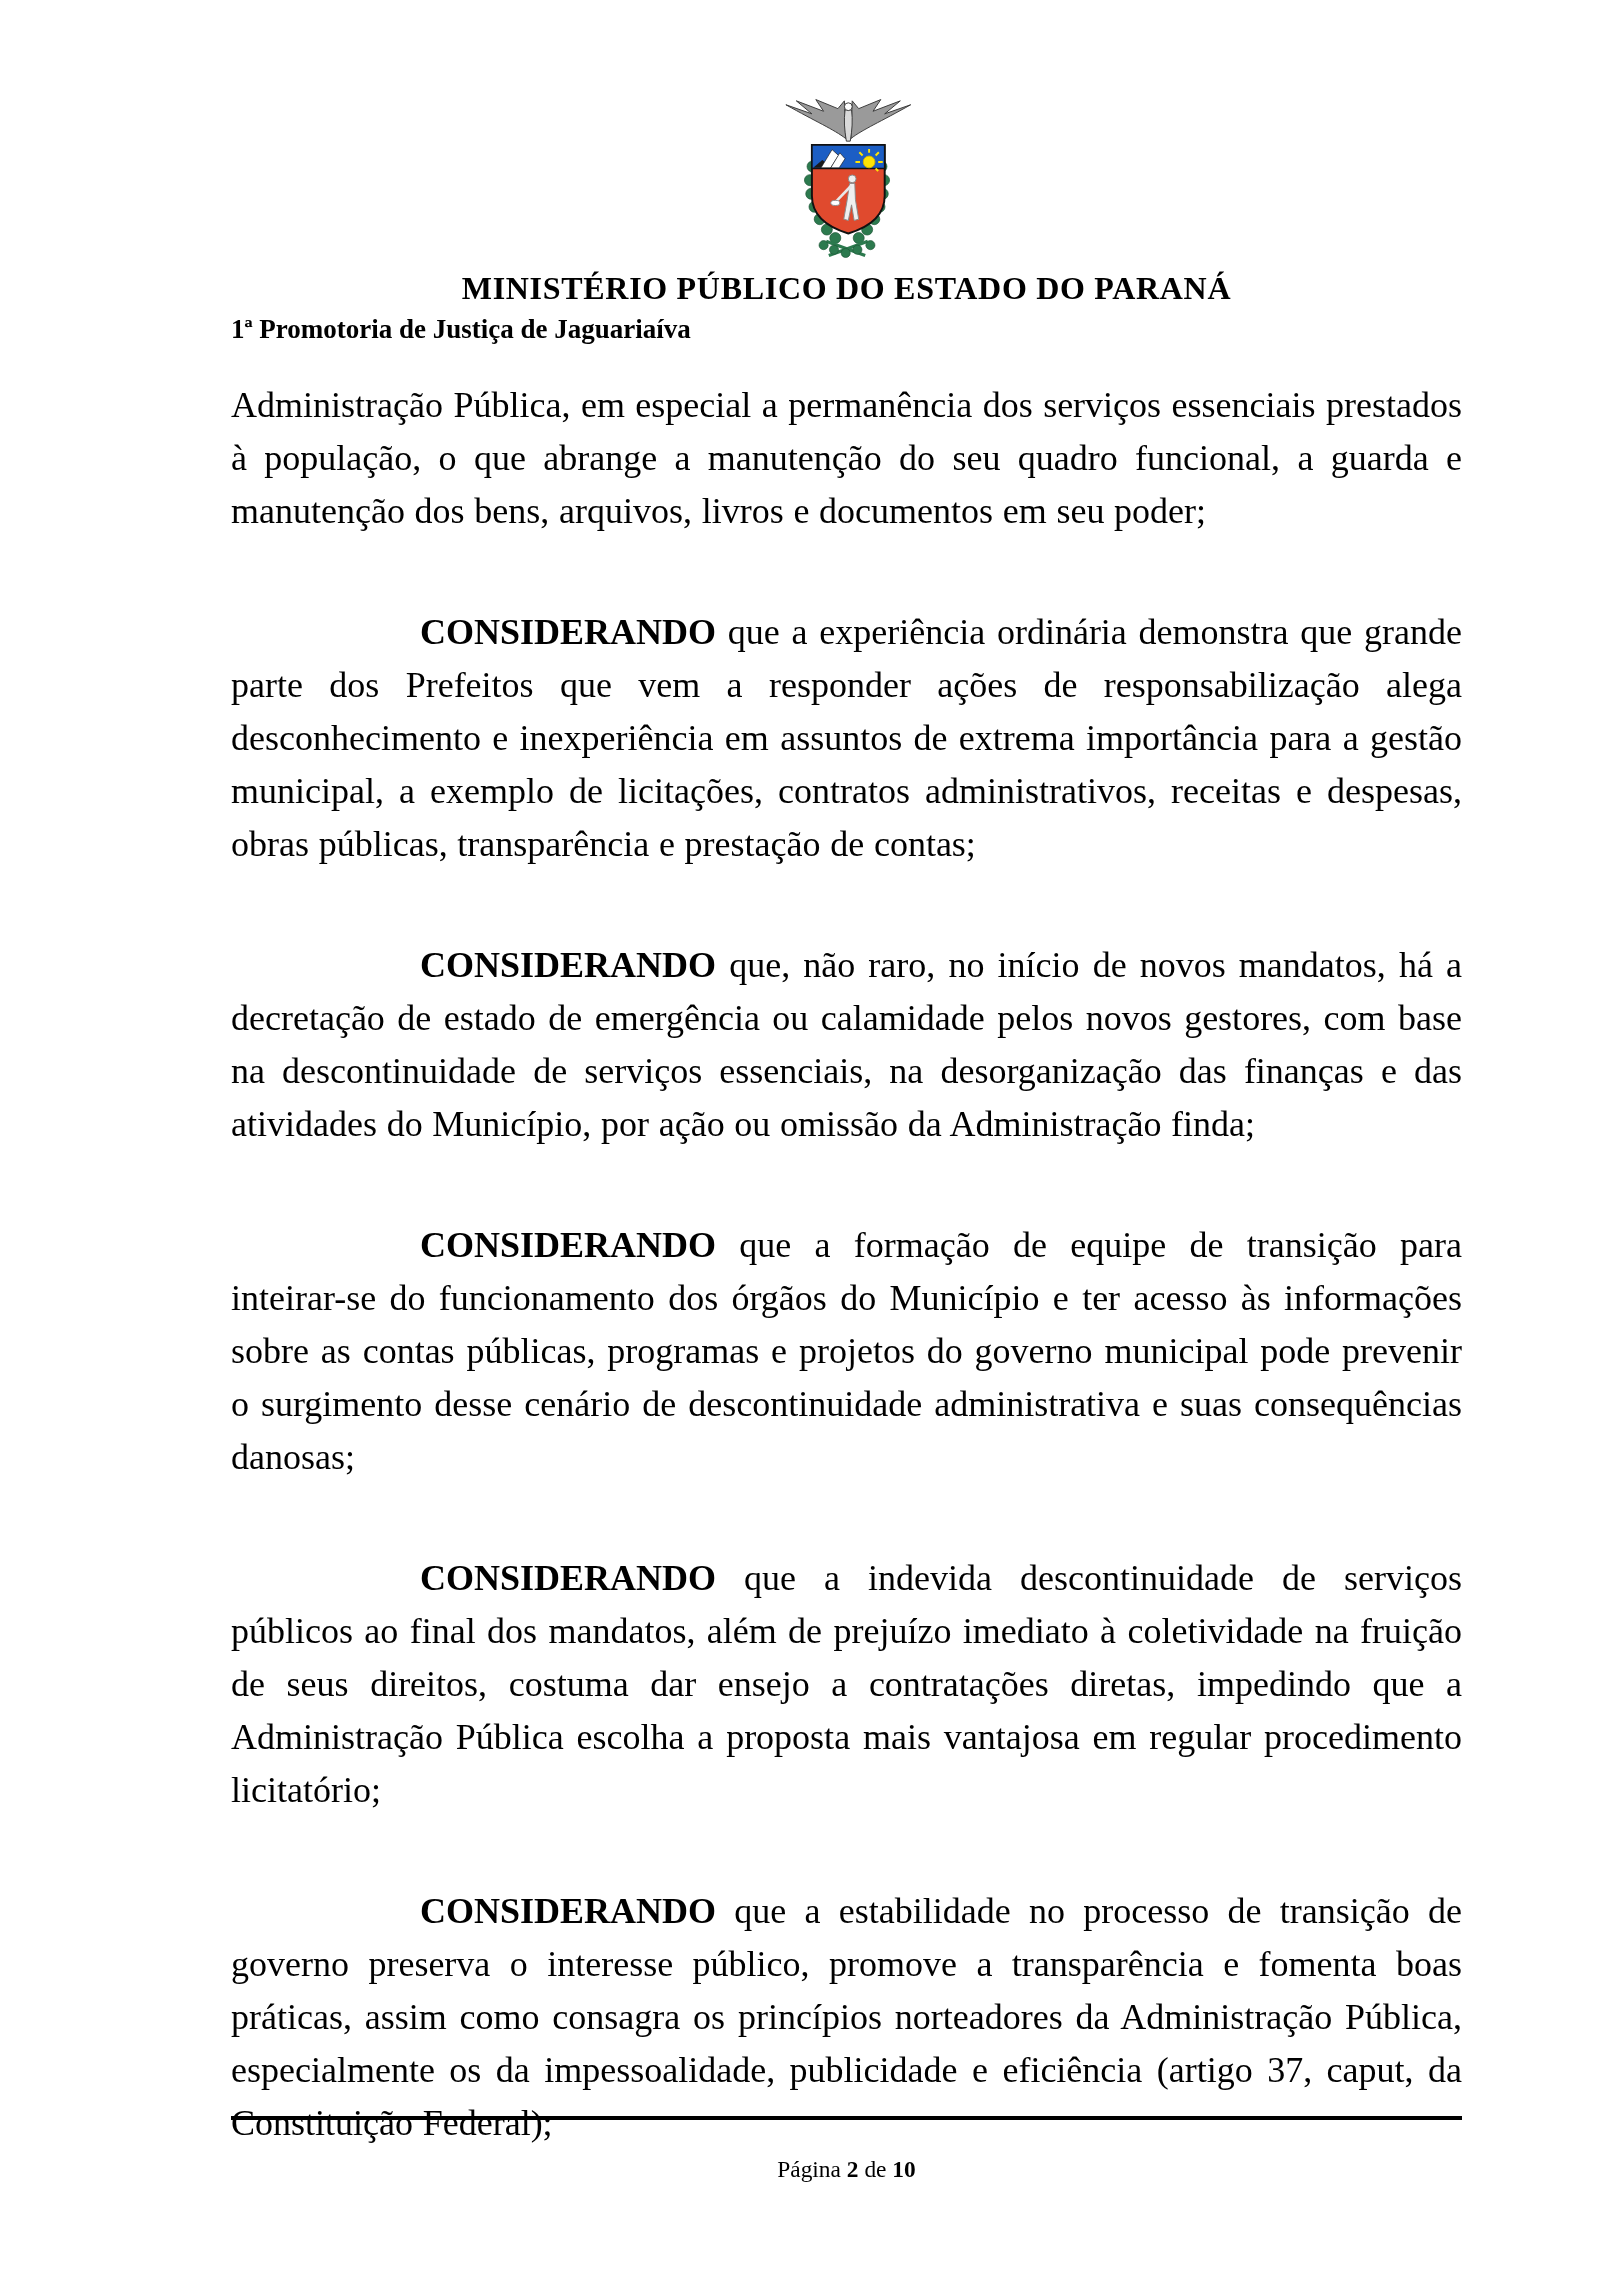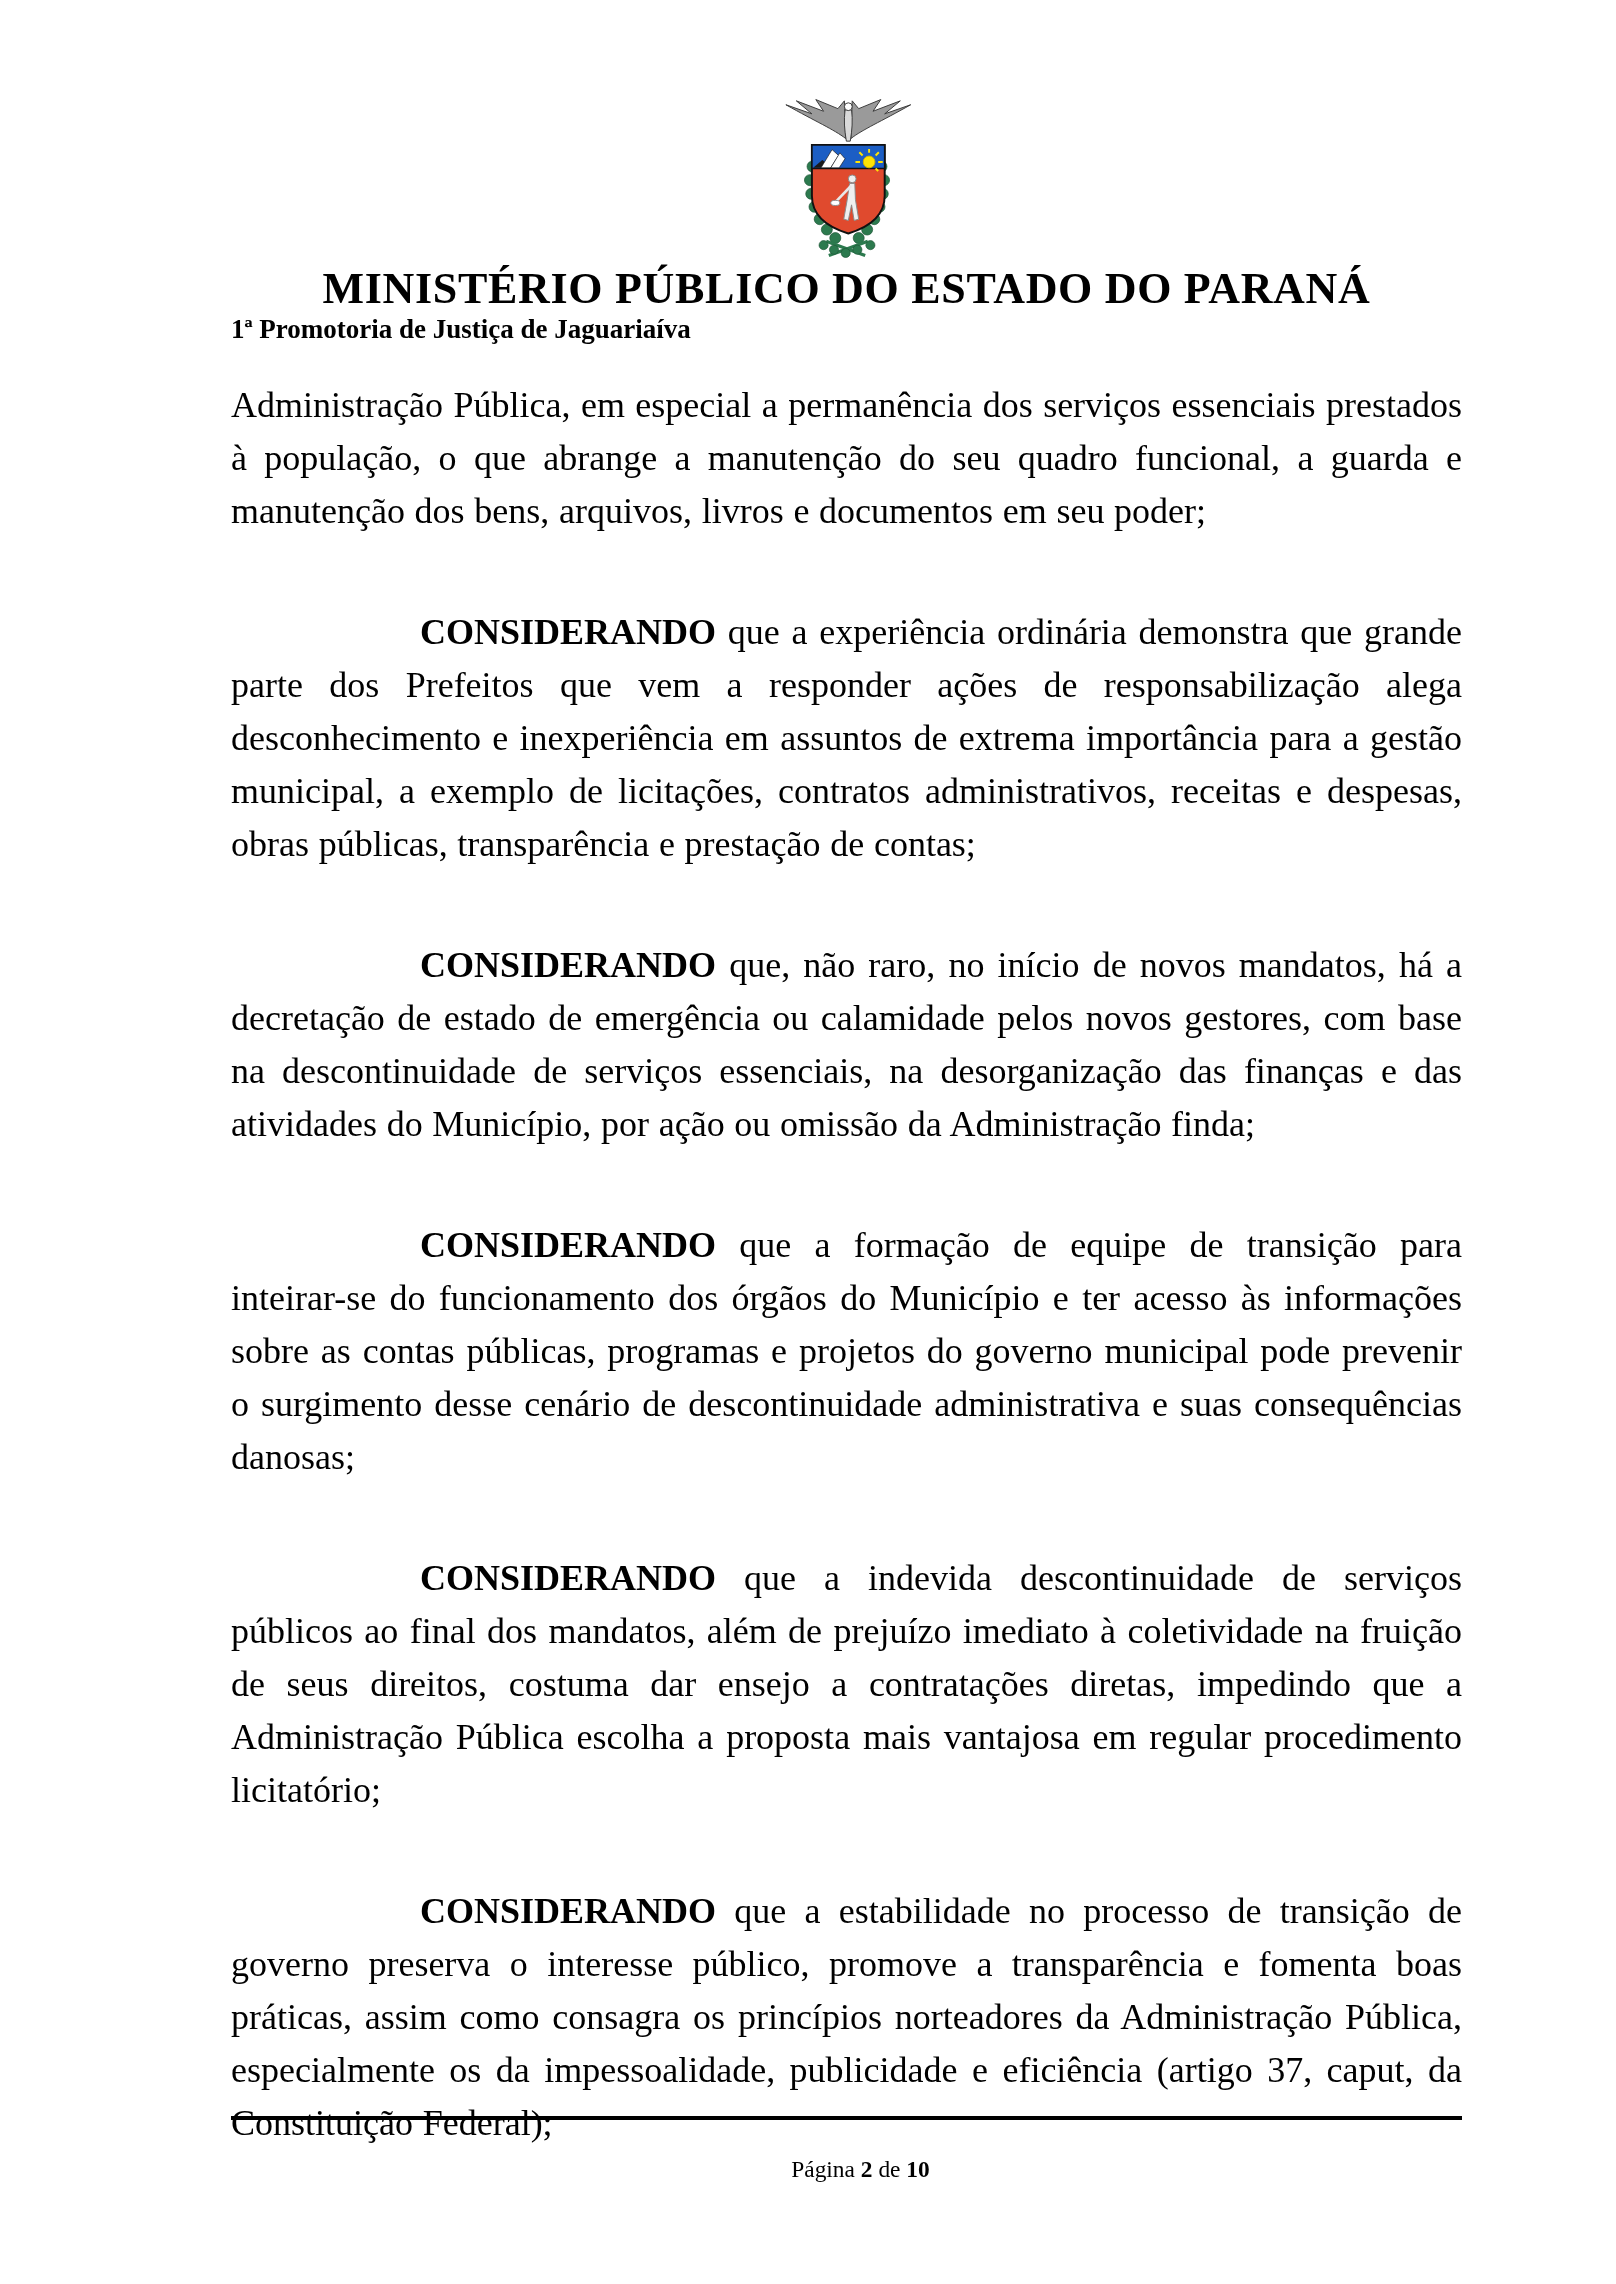--- a/index.html
+++ b/index.html
@@ -21,21 +21,21 @@
   .emblem {
     display: block;
     margin: 98px auto 0 auto;
     width: 130px;
     height: 163px;
   }
   .org-title {
     margin: 3.9px 0 0 0;
     text-align: center;
     font-weight: bold;
-    font-size: 44px;
+    font-size: 32px;
     line-height: 47px;
     white-space: nowrap;
     letter-spacing: 0.7px;
   }
   .org-subtitle {
     margin: 2.6px 0 0 0;
     font-weight: bold;
     font-size: 27px;
     line-height: 31px;
   }
@@ -53,21 +53,21 @@
   .footer-rule {
     position: absolute;
     left: 231px;
     width: 1231px;
     top: 2116px;
     height: 0;
     border-top: 4.6px solid #000000;
   }
   .page-footer {
     position: absolute;
-    left: 245px;
+    left: 231px;
     width: 1231px;
     top: 2156px;
     text-align: center;
     font-size: 23.4px;
     line-height: 27px;
   }
   .page-footer b { font-weight: bold; }
 </style>
 </head>
 <body>

